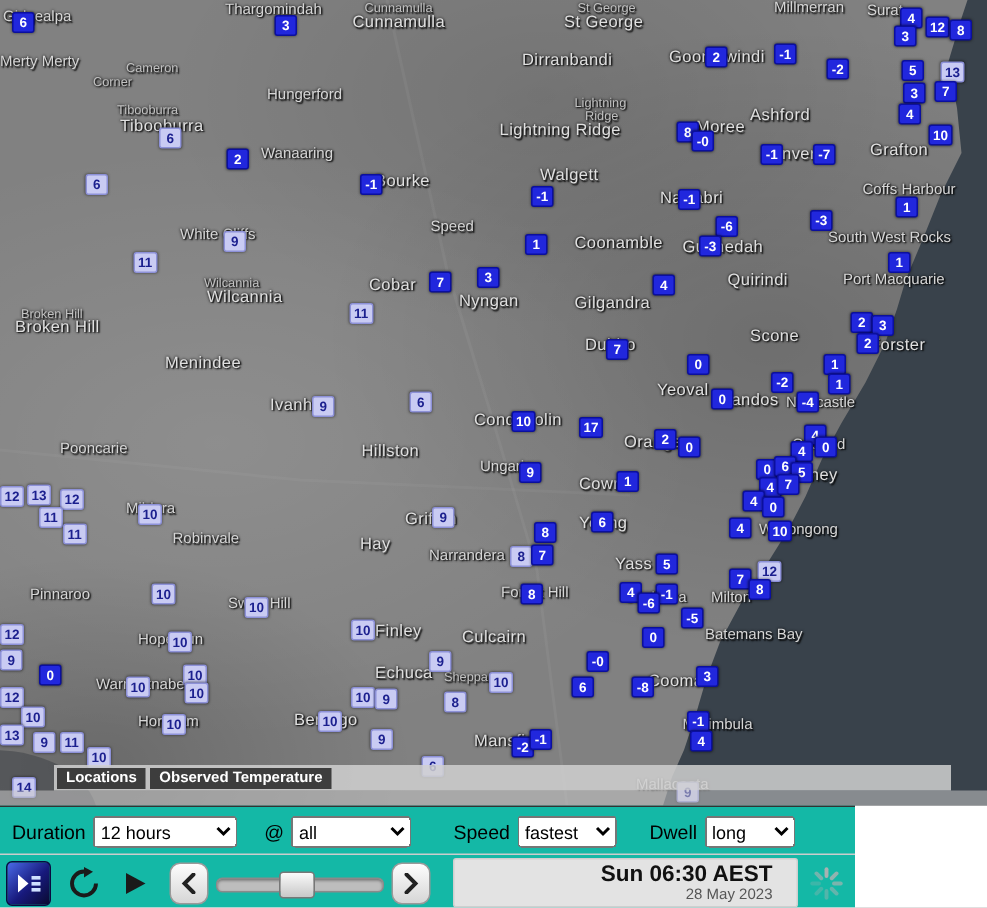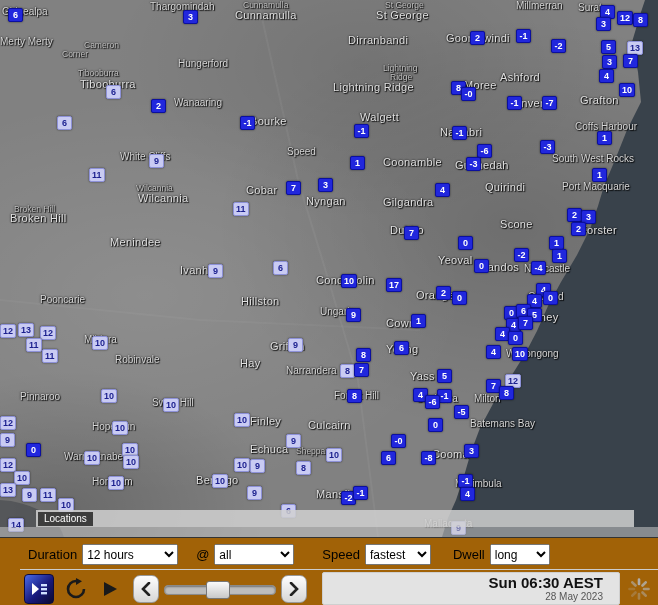--- a/index.html
+++ b/index.html
@@ -23,27 +23,27 @@
   .place.l{font-size:11px;color:#e0e0e0;letter-spacing:.3px;}
 
   .mk{position:absolute;z-index:3;height:12px;line-height:12px;min-width:9px;
       padding:0 2px;font-size:9px;font-weight:bold;text-align:center;
       border-radius:2px;box-shadow:0 0 2px rgba(0,0,0,.6);}
   .mk.d{background:#2127dd;color:#fff;border:1px solid #0b0f9e;}
   .mk.l{background:#c9cbf3;color:#1b1f8e;border:1px solid #8d91d8;}
 
   .legend-bar{position:absolute;left:36px;right:24px;top:510px;height:17px;z-index:4;
       background:rgba(208,208,208,.85);display:flex;align-items:center;padding:0 2px;gap:3px;}
-  .legend-chip{background:#3d3d3d;color:#fff;font-size:10px;padding:1px 6px;line-height:12px;}
+  .legend-chip{background:#3d3d3d;color:#fff;font-size:10px;padding:1px 6px;line-height:12px;font-weight:bold;}
   .bottom-strip{position:absolute;left:0;right:0;top:527px;height:10px;z-index:4;
       background:rgba(200,200,200,.55);}
 
   
-  .panel{position:absolute;left:0;top:537px;width:658px;height:68px;background:#a16207;
-         border-top:1px solid #333;box-sizing:border-box;padding-left:20px;}
+  .panel{position:absolute;left:0;top:537px;width:570px;height:68px;background:#14b8a6;
+         border-top:1px solid #333;box-sizing:border-box;}
   .row1{height:29px;display:flex;align-items:center;padding:2px 8px 0 8px;
         border-bottom:1px solid #ccc;font-size:13px;color:#000;}
   .row1 label{margin-right:5px;}
   .row1 select{height:21px;font-size:12px;font-family:Liberation Sans, sans-serif;}
   .sel-duration{width:96px;}
   .lbl-at{margin-left:18px;}
   .sel-at{width:80px;}
   .lbl-speed{margin-left:28px;}
   .sel-speed{width:66px;}
   .lbl-dwell{margin-left:22px;}
@@ -291,20 +291,21 @@
         <div class="mk d" style="left: 464px; top: 444px;">3</div>
         <div class="mk d" style="left: 458px; top: 474px;">-1</div>
         <div class="mk d" style="left: 460px; top: 487px;">4</div>
         <div class="mk d" style="left: 341px; top: 491px;">-2</div>
         <div class="mk d" style="left: 353px; top: 486px;">-1</div>
         <div class="mk l" style="left: 451px; top: 521px;">9</div>
       </div>
 
     <div class="legend-bar">
       <span class="legend-chip">Locations</span>
+      <span class="legend-chip">Observed Temperature</span>
     </div>
     <div class="bottom-strip"></div>
   </div>
 
   <div class="panel">
 
     <div class="row1">
       <label>Duration</label>
       <select class="sel-duration">
         <option>12 hours</option>

